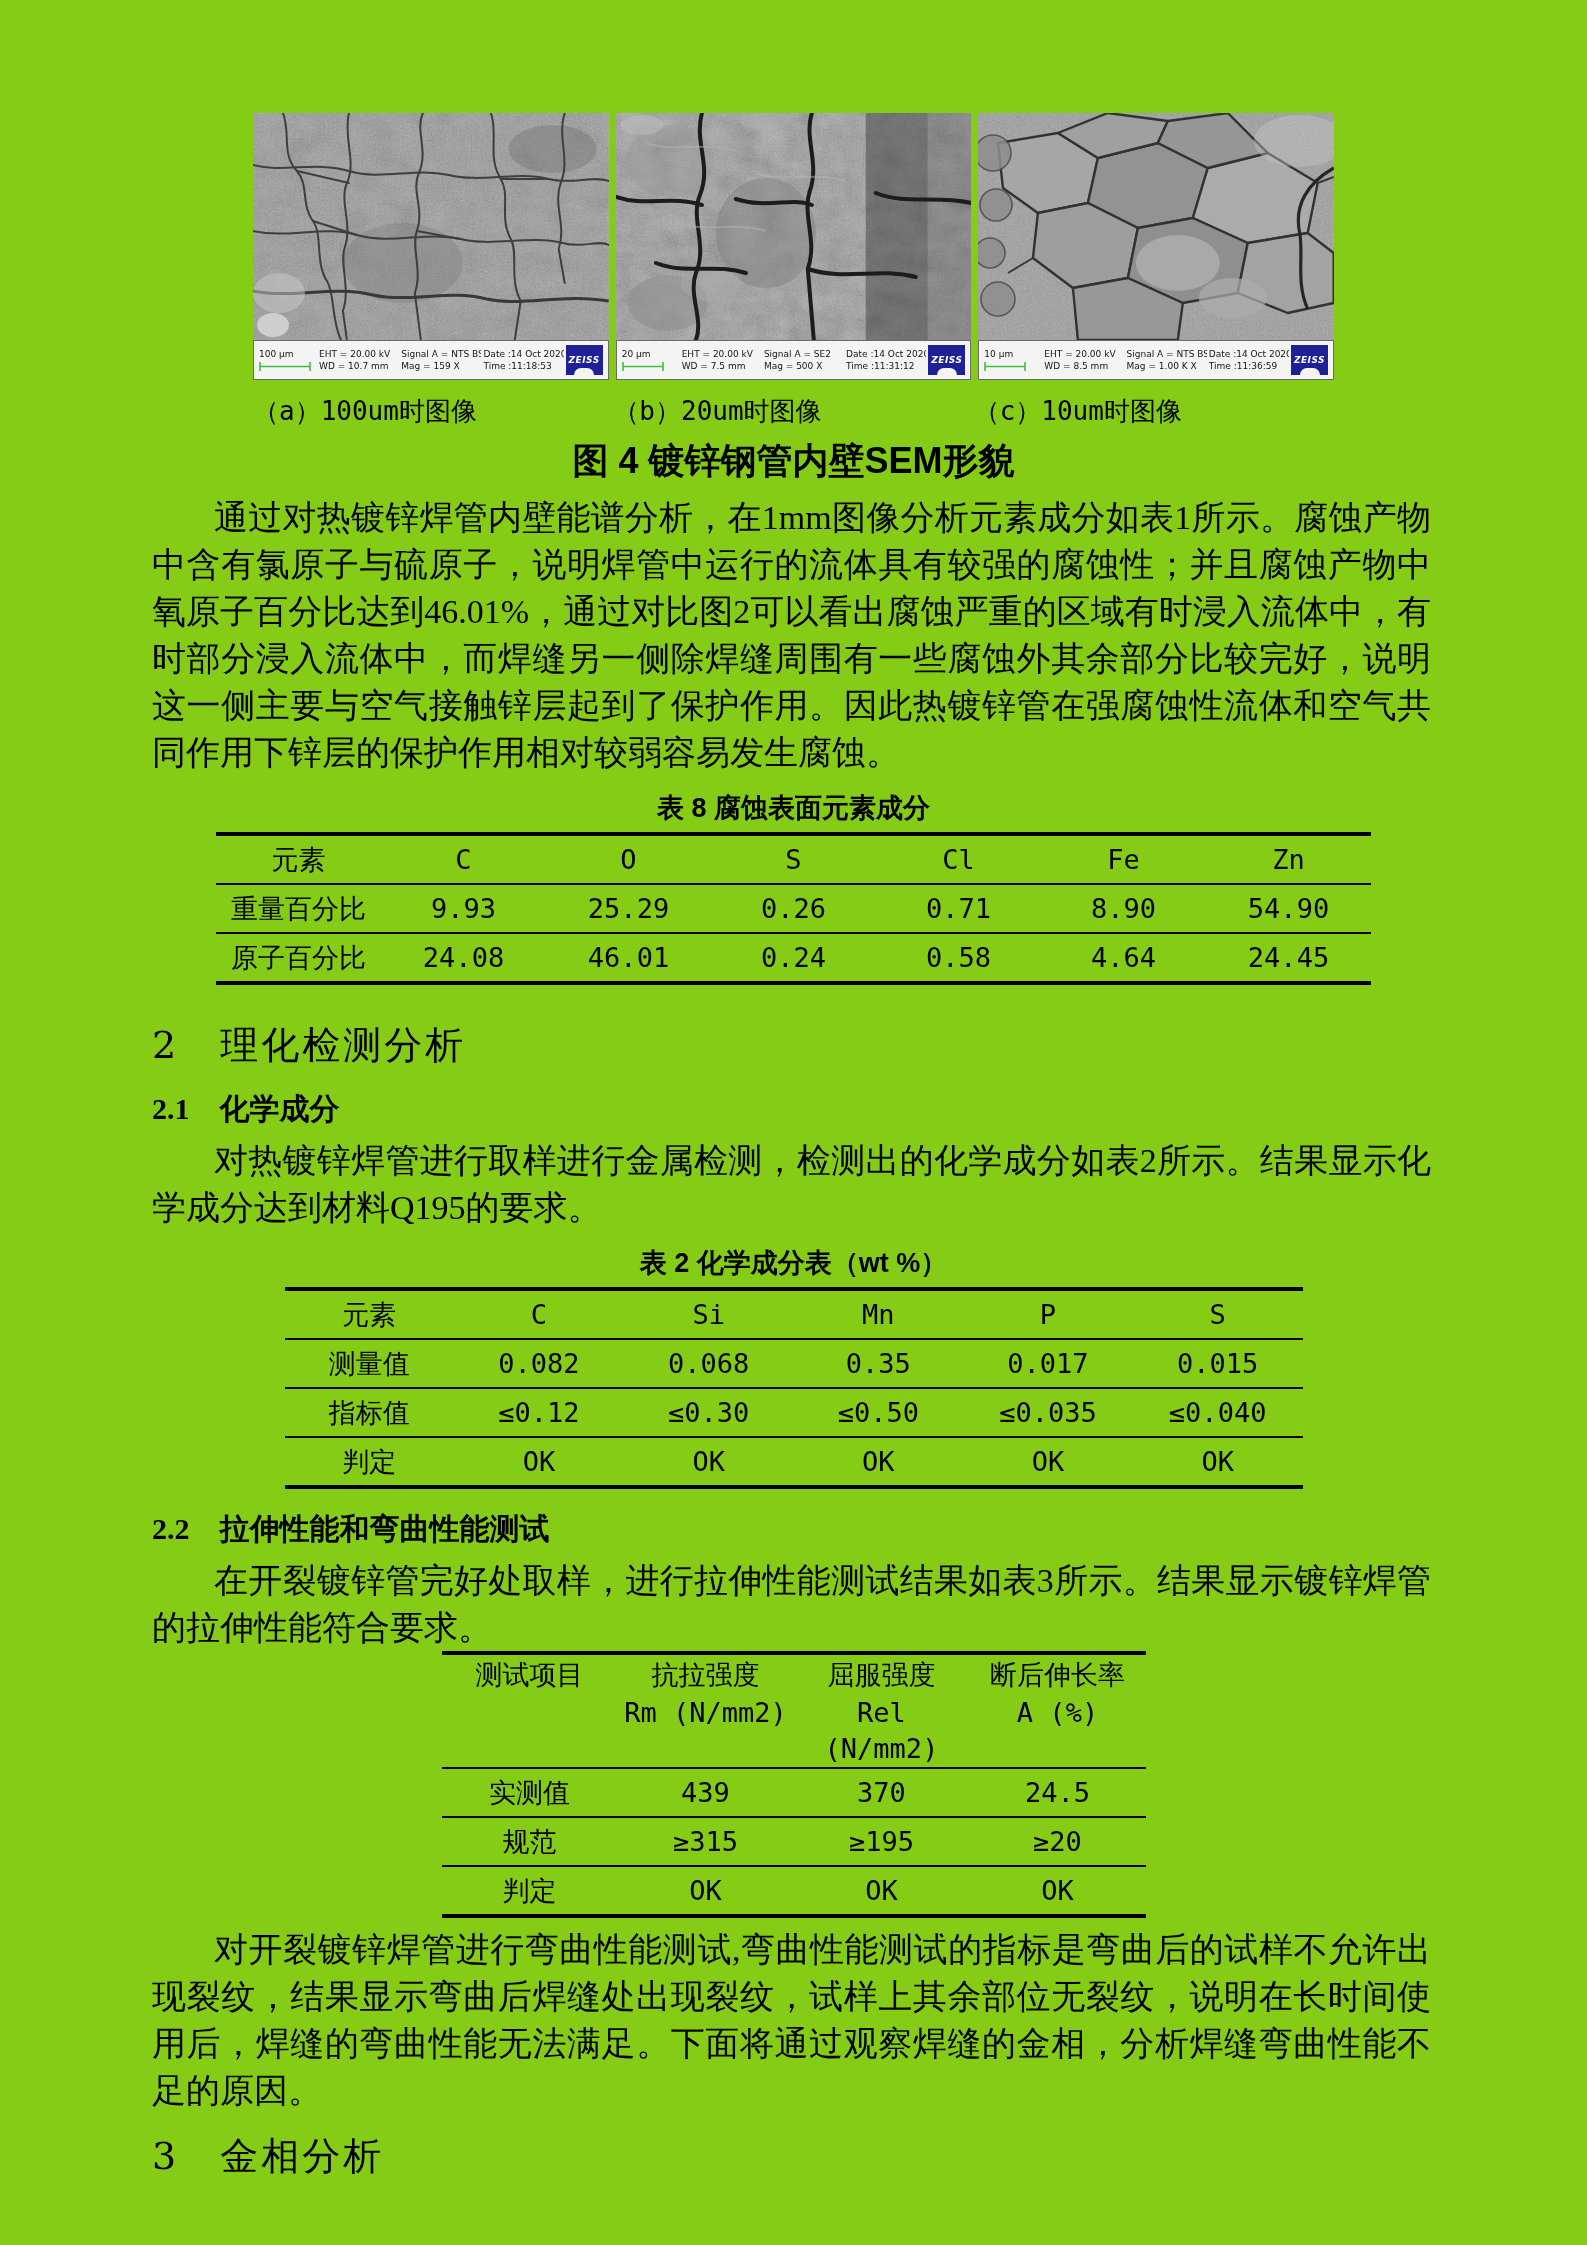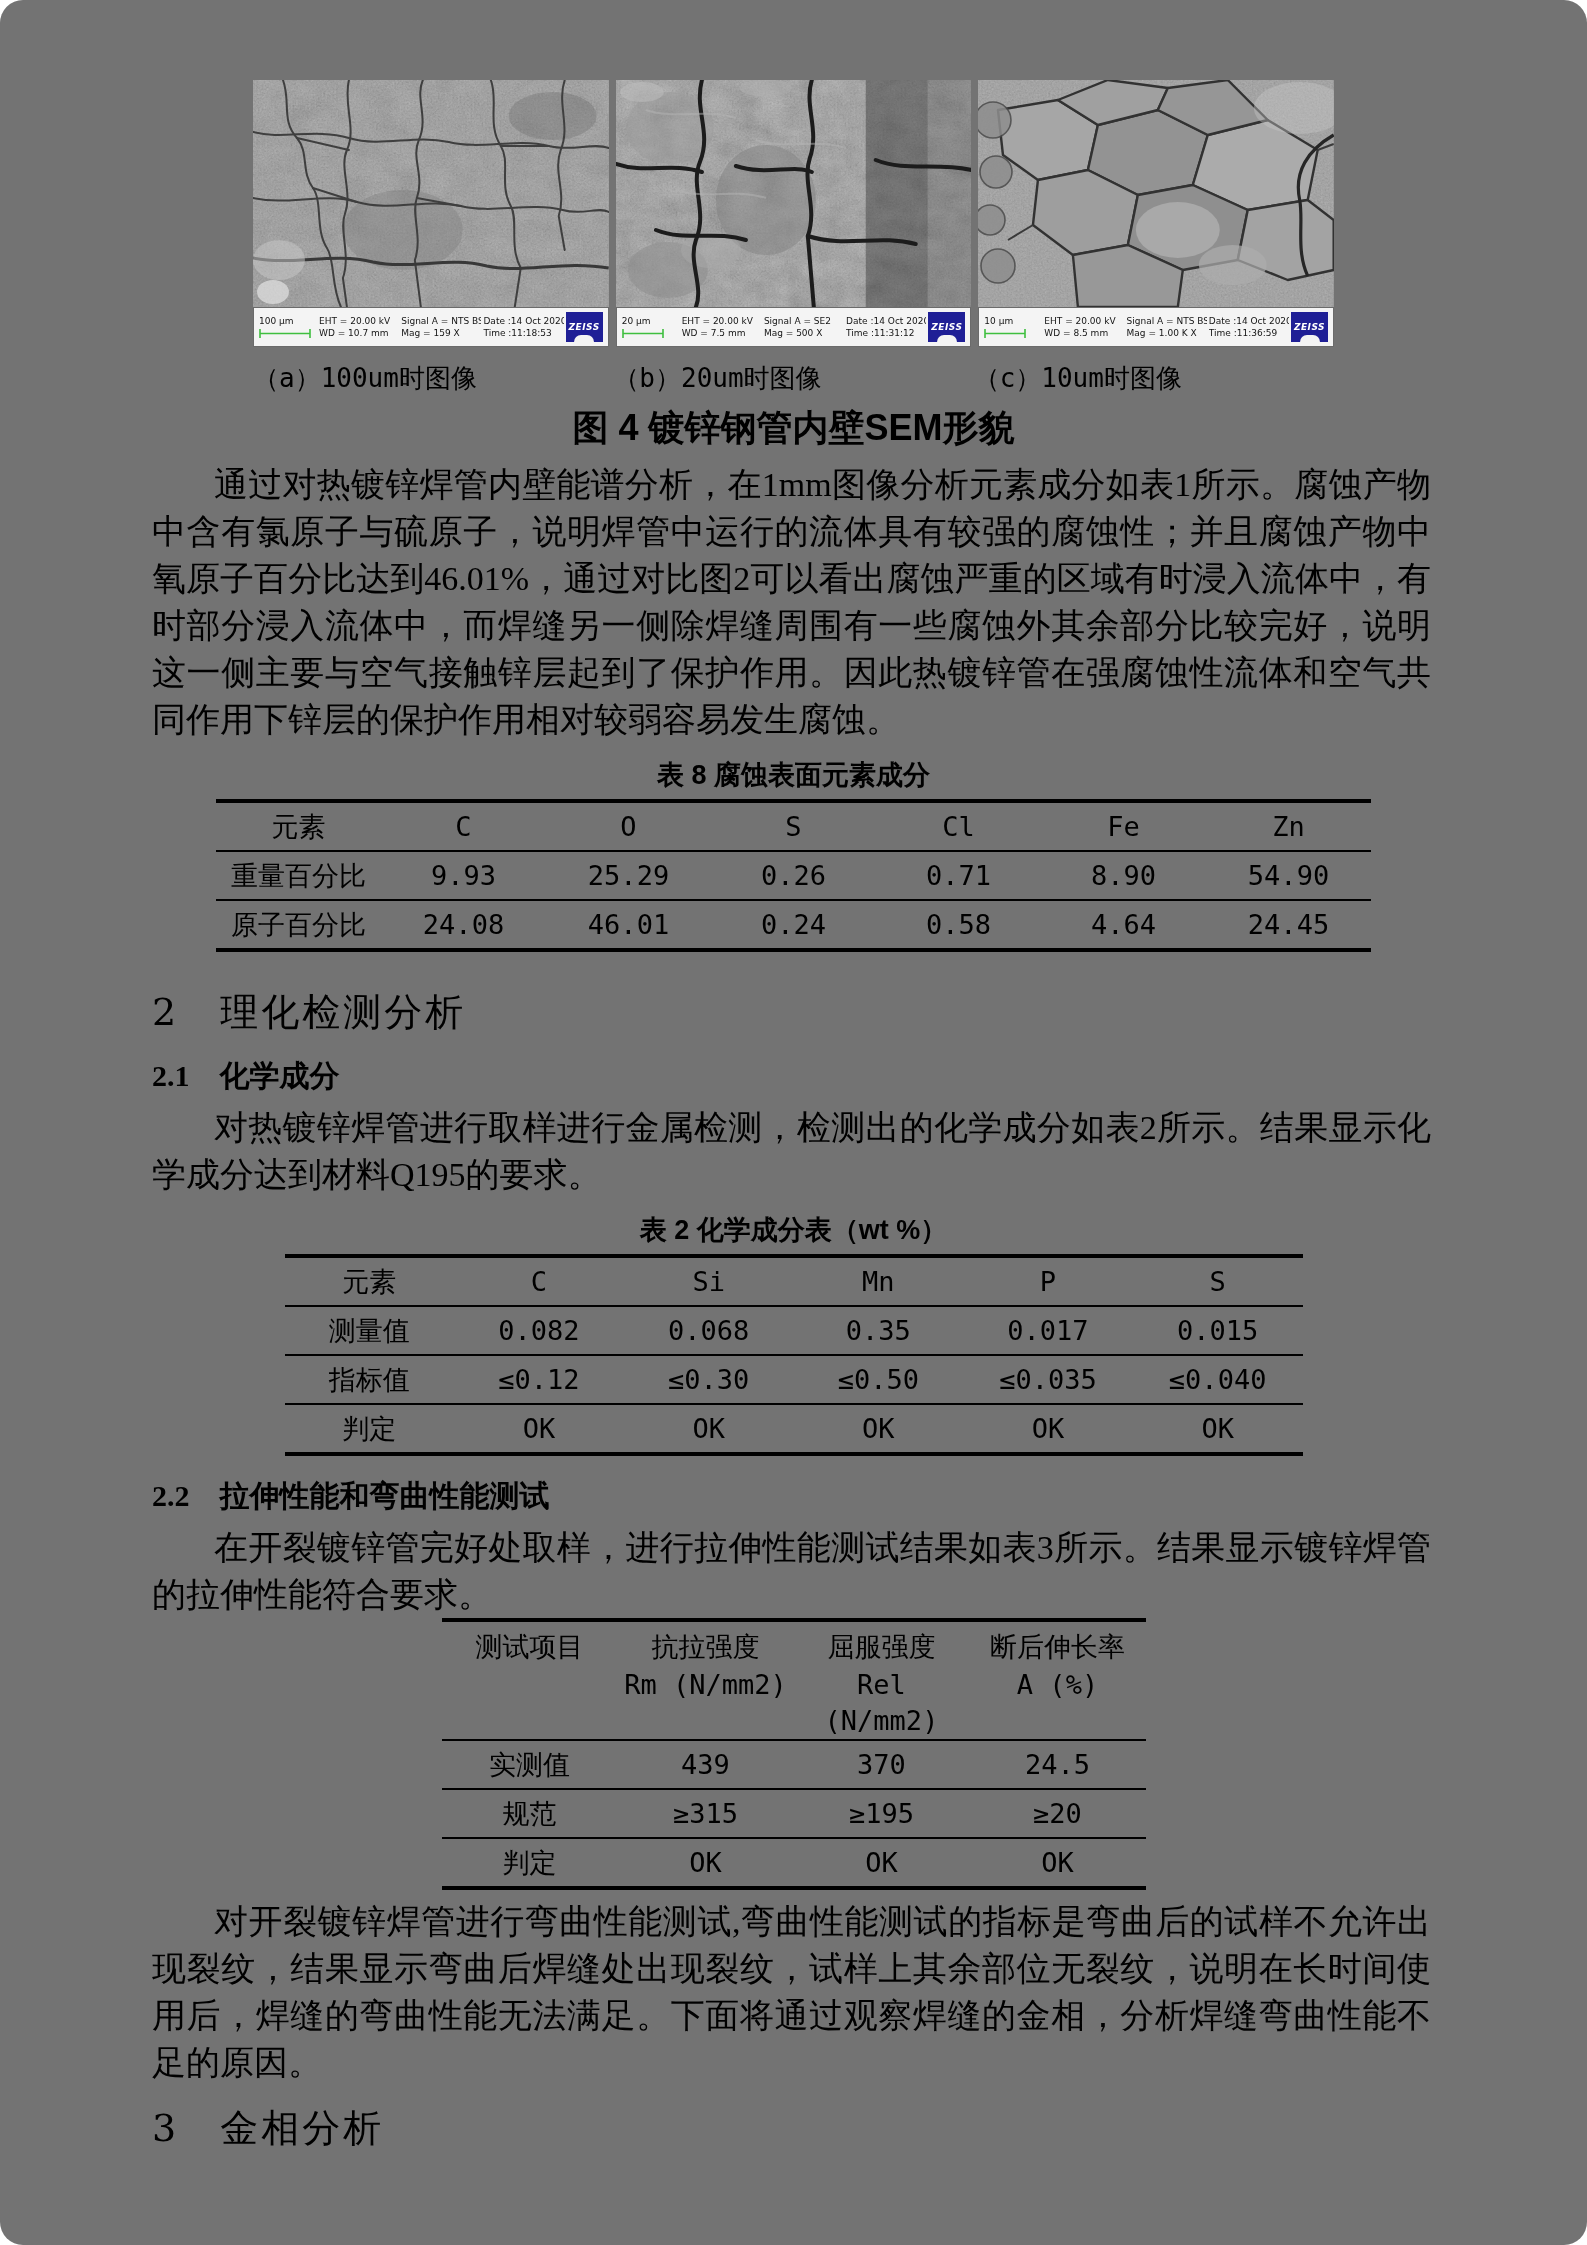--- a/index.html
+++ b/index.html
@@ -1,25 +1,24 @@
 <!DOCTYPE html>
 <html><head>
 <meta charset="utf-8">
 <style>
   html,body{margin:0;padding:0;background:#ffffff;}
   .page{
     position:relative;
     width:1587px;height:2245px;
     box-sizing:border-box;
-    padding:80px 152px 0 152px;
-    background:#737373;
+    padding:113px 152px 0 152px;
+    background:#84cc16;
     color:#000;
     font-family:"Liberation Serif", serif;
     overflow:hidden;
-    border-radius:23px;
   }
   
   .figrow{display:flex;gap:7px;width:1081px;margin:0 auto;}
   .semfig{flex:1;display:flex;flex-direction:column;min-width:0;}
   .sem-photo{width:100%;height:227px;display:block;}
   .sem-bar{
     height:40px;background:#f4f4f4;border:1px solid #6b6b6b;
     display:flex;align-items:center;gap:2px;
     padding:2px 5px;box-sizing:border-box;
     font-family:"DejaVu Sans", sans-serif;font-size:9px;line-height:1.35;color:#141414;
@@ -62,21 +61,21 @@
   table.rule tr{border-bottom:2px solid #000;}
   table.rule tr:last-child{border-bottom:none;}
   table.rule th, table.rule td{
     text-align:center;vertical-align:middle;font-weight:normal;
     height:47px;padding:0 4px;overflow:hidden;
   }
   table.t1{width:1155px;}
   table.t2{width:1018px;}
   table.t3{width:704px;}
   table.t3 th{vertical-align:top;height:86px;}
-  .hl{margin-top:5px;line-height:40px;}
+  .hl{line-height:40px;}
   .hu{line-height:36px;}
   
   .h1{
     font-family:"DejaVu Serif", serif;font-weight:500;font-size:38px;
     letter-spacing:3px;margin:36px 0 0 0;line-height:48px;
   }
   .h2{
     font-family:"Liberation Serif", serif;font-weight:bold;font-size:30px;
     margin:20px 0 0 0;line-height:40px;
   }

